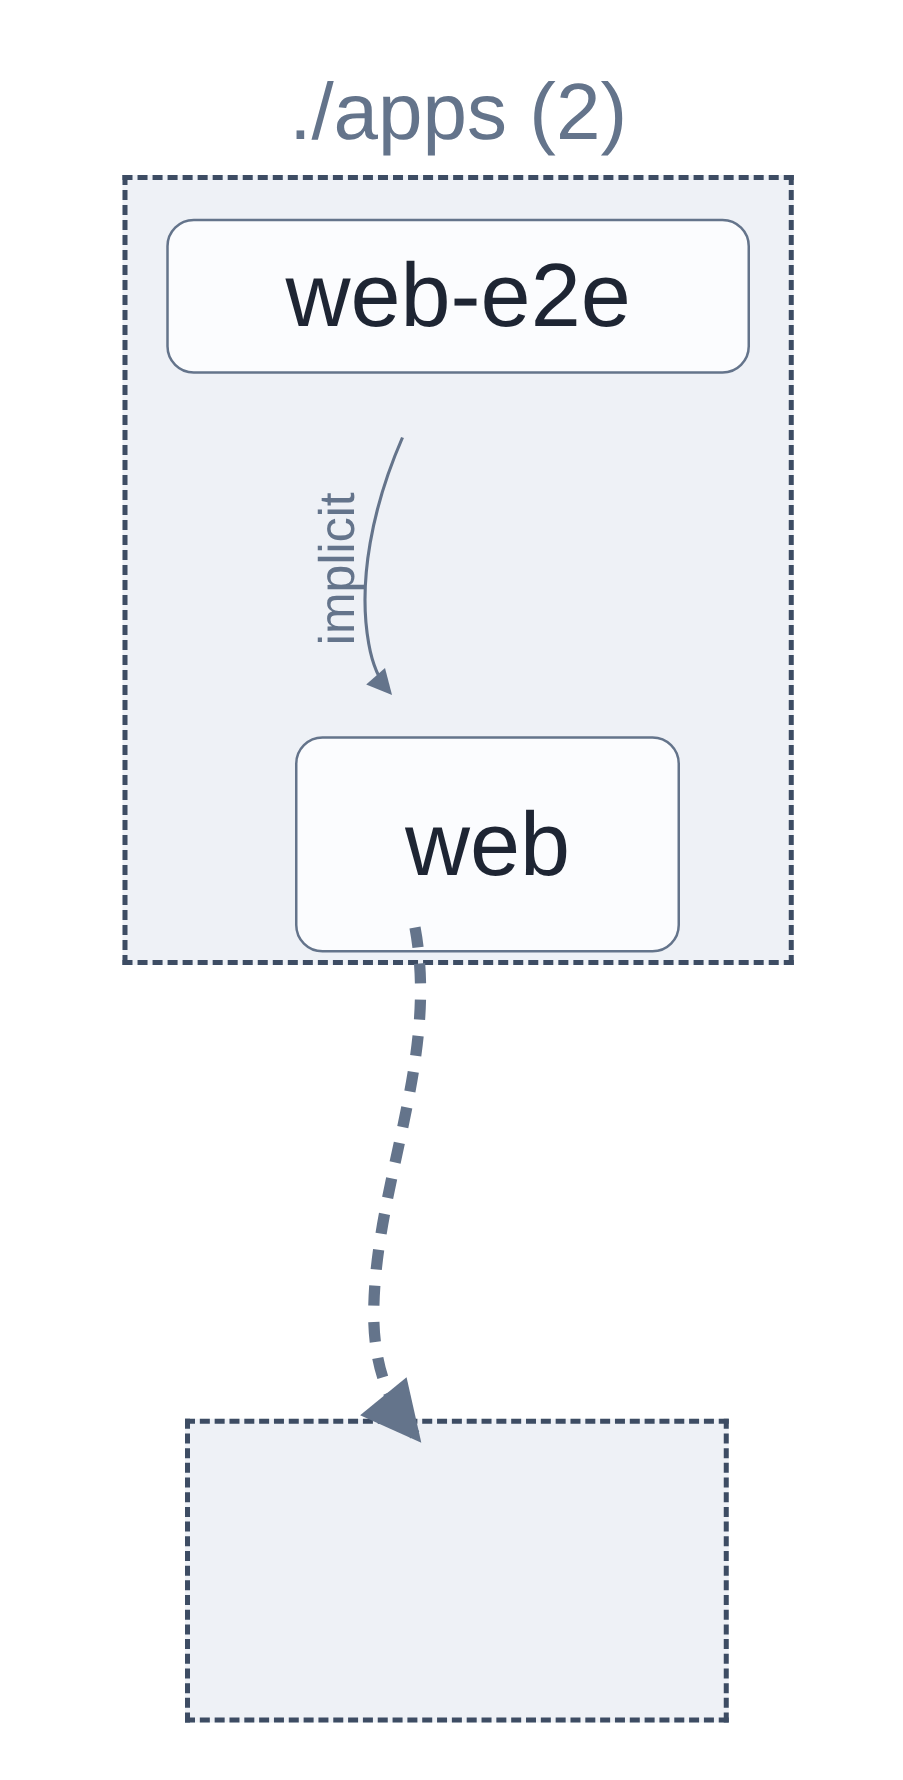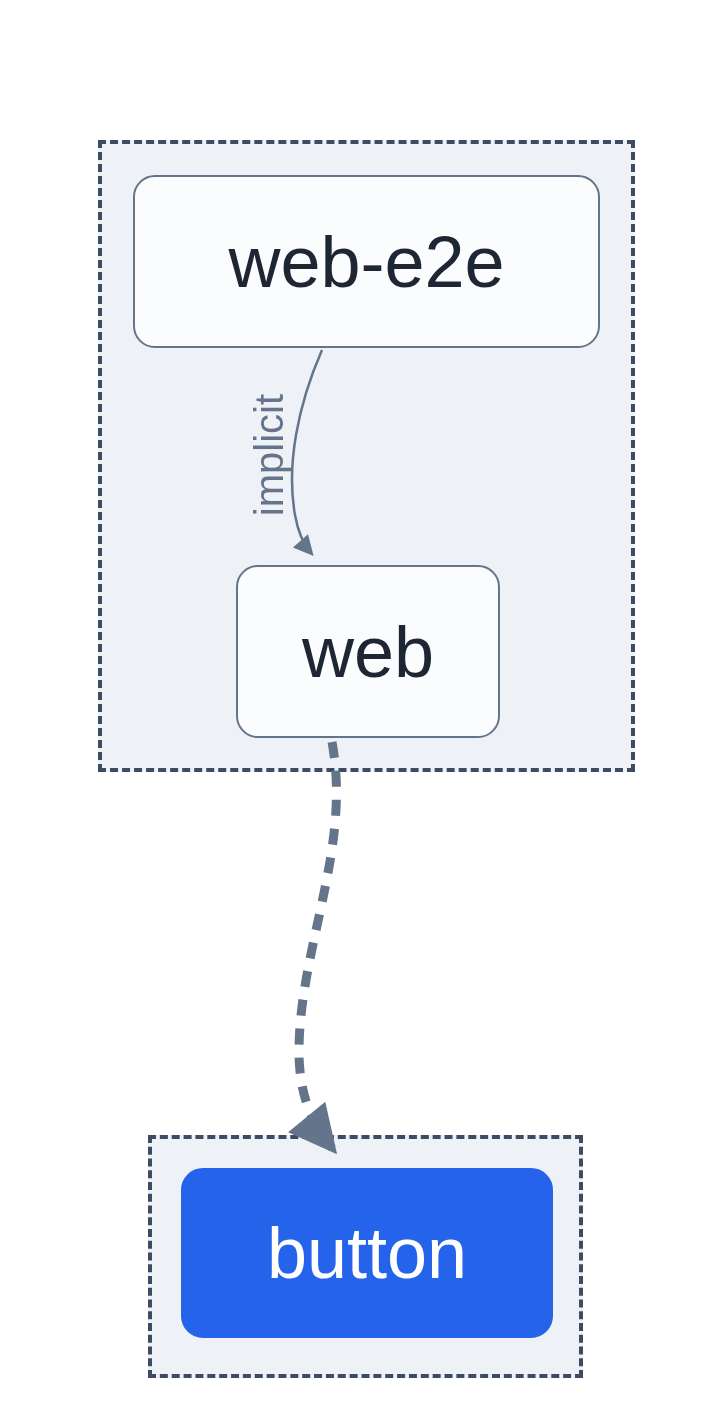--- a/index.html
+++ b/index.html
@@ -69,35 +69,33 @@
     fill: #64748b;
     font-size: 40px;
     font-family: "Liberation Sans", "DejaVu Sans", sans-serif;
   }
 </style>
 </head>
 <body>
 
 <div id="canvas">
 
+  <div class="cluster-title" style="left:98px; top:52px; width:537px;">./apps (2)</div>
   <div class="cluster" style="left:98px; top:140px; width:537px; height:632px;"></div>
 
   <div class="cluster" style="left:148px; top:1135px; width:435px; height:243px;"></div>
 
-  <div class="node" style="left:133px; top:175px; width:467px; height:173px;">
+  <div class="node" style="left:133px; top:175px; width:467px; height:124px;">
     <span>web-e2e</span>
   </div>
 
-  <div class="node" style="left:236px; top:565px; width:264px; height:173px;">
+  <div class="node" style="left:236px; top:589px; width:308px; height:173px;">
     <span>web</span>
   </div>
 
-  <div class="node highlighted" style="left:181px; top:1168px; width:372px; height:170px;">
-    <span>button</span>
-  </div>
 
   <svg id="edges" viewBox="0 0 722 1424">
     <defs>
       <marker id="arrow-small" markerUnits="userSpaceOnUse" markerWidth="26" markerHeight="26" refX="18" refY="13" orient="auto">
         <path d="M2,3 L22,13 L2,23 z" fill="#64748b"></path>
       </marker>
       <marker id="arrow-large" markerUnits="userSpaceOnUse" markerWidth="60" markerHeight="60" refX="44" refY="30" orient="auto">
         <path d="M4,6 L52,30 L4,54 z" fill="#64748b"></path>
       </marker>
     </defs>

